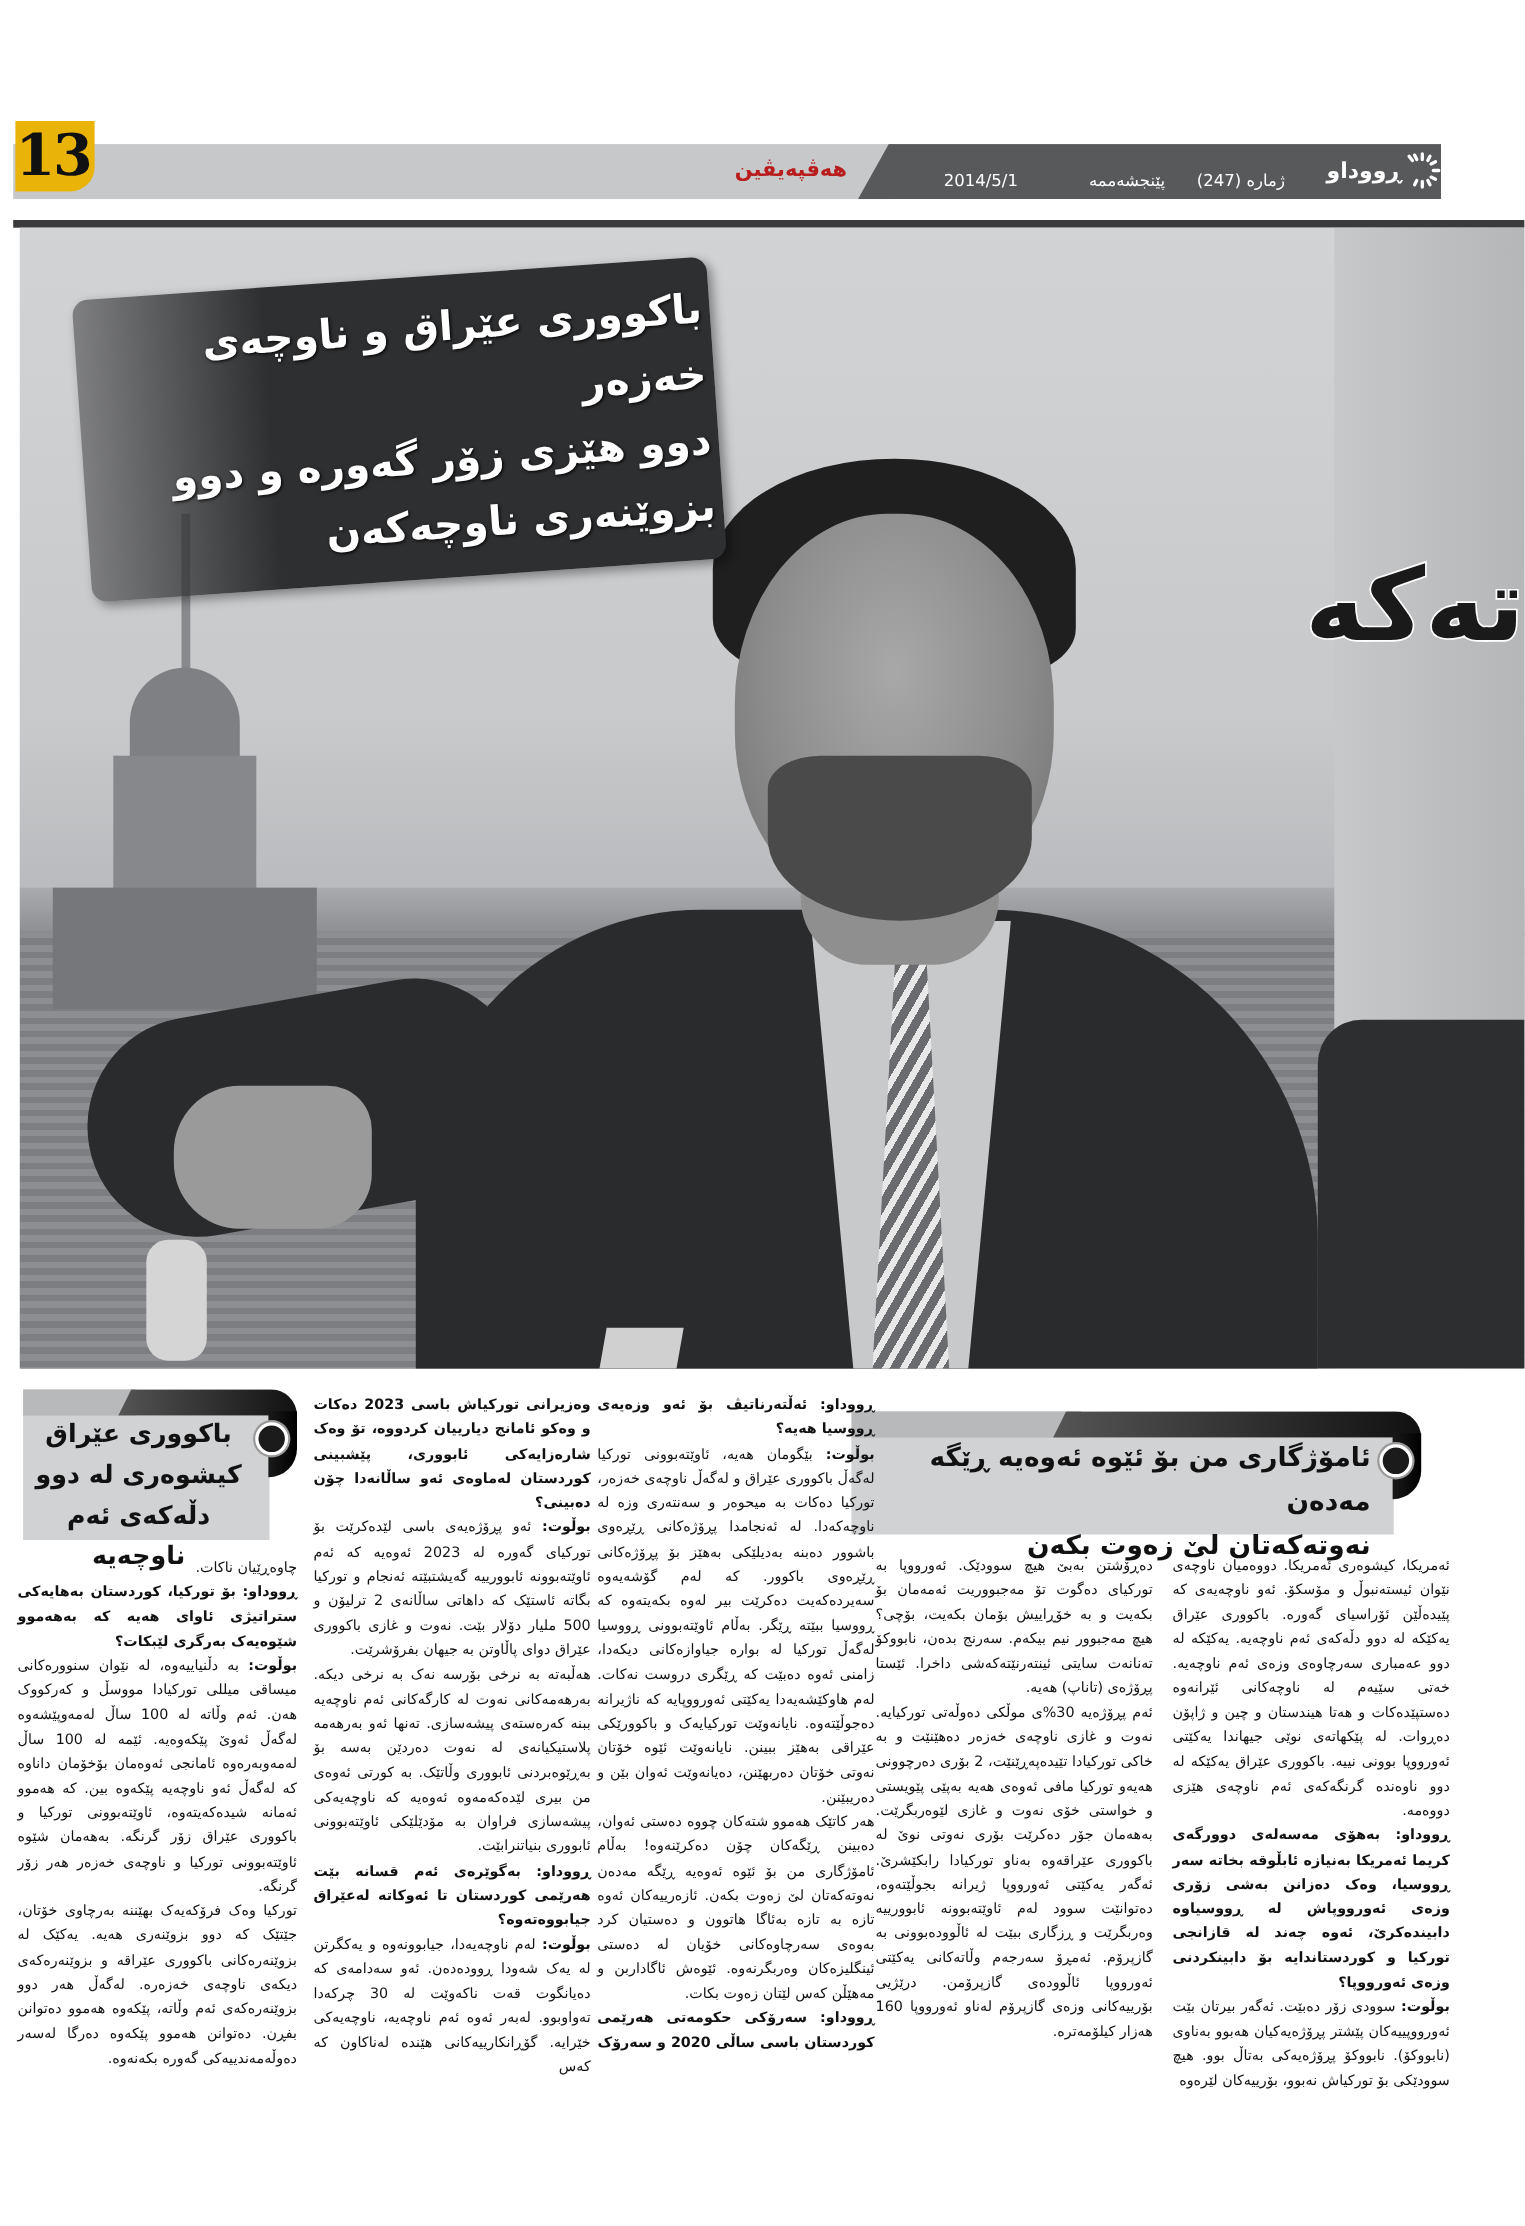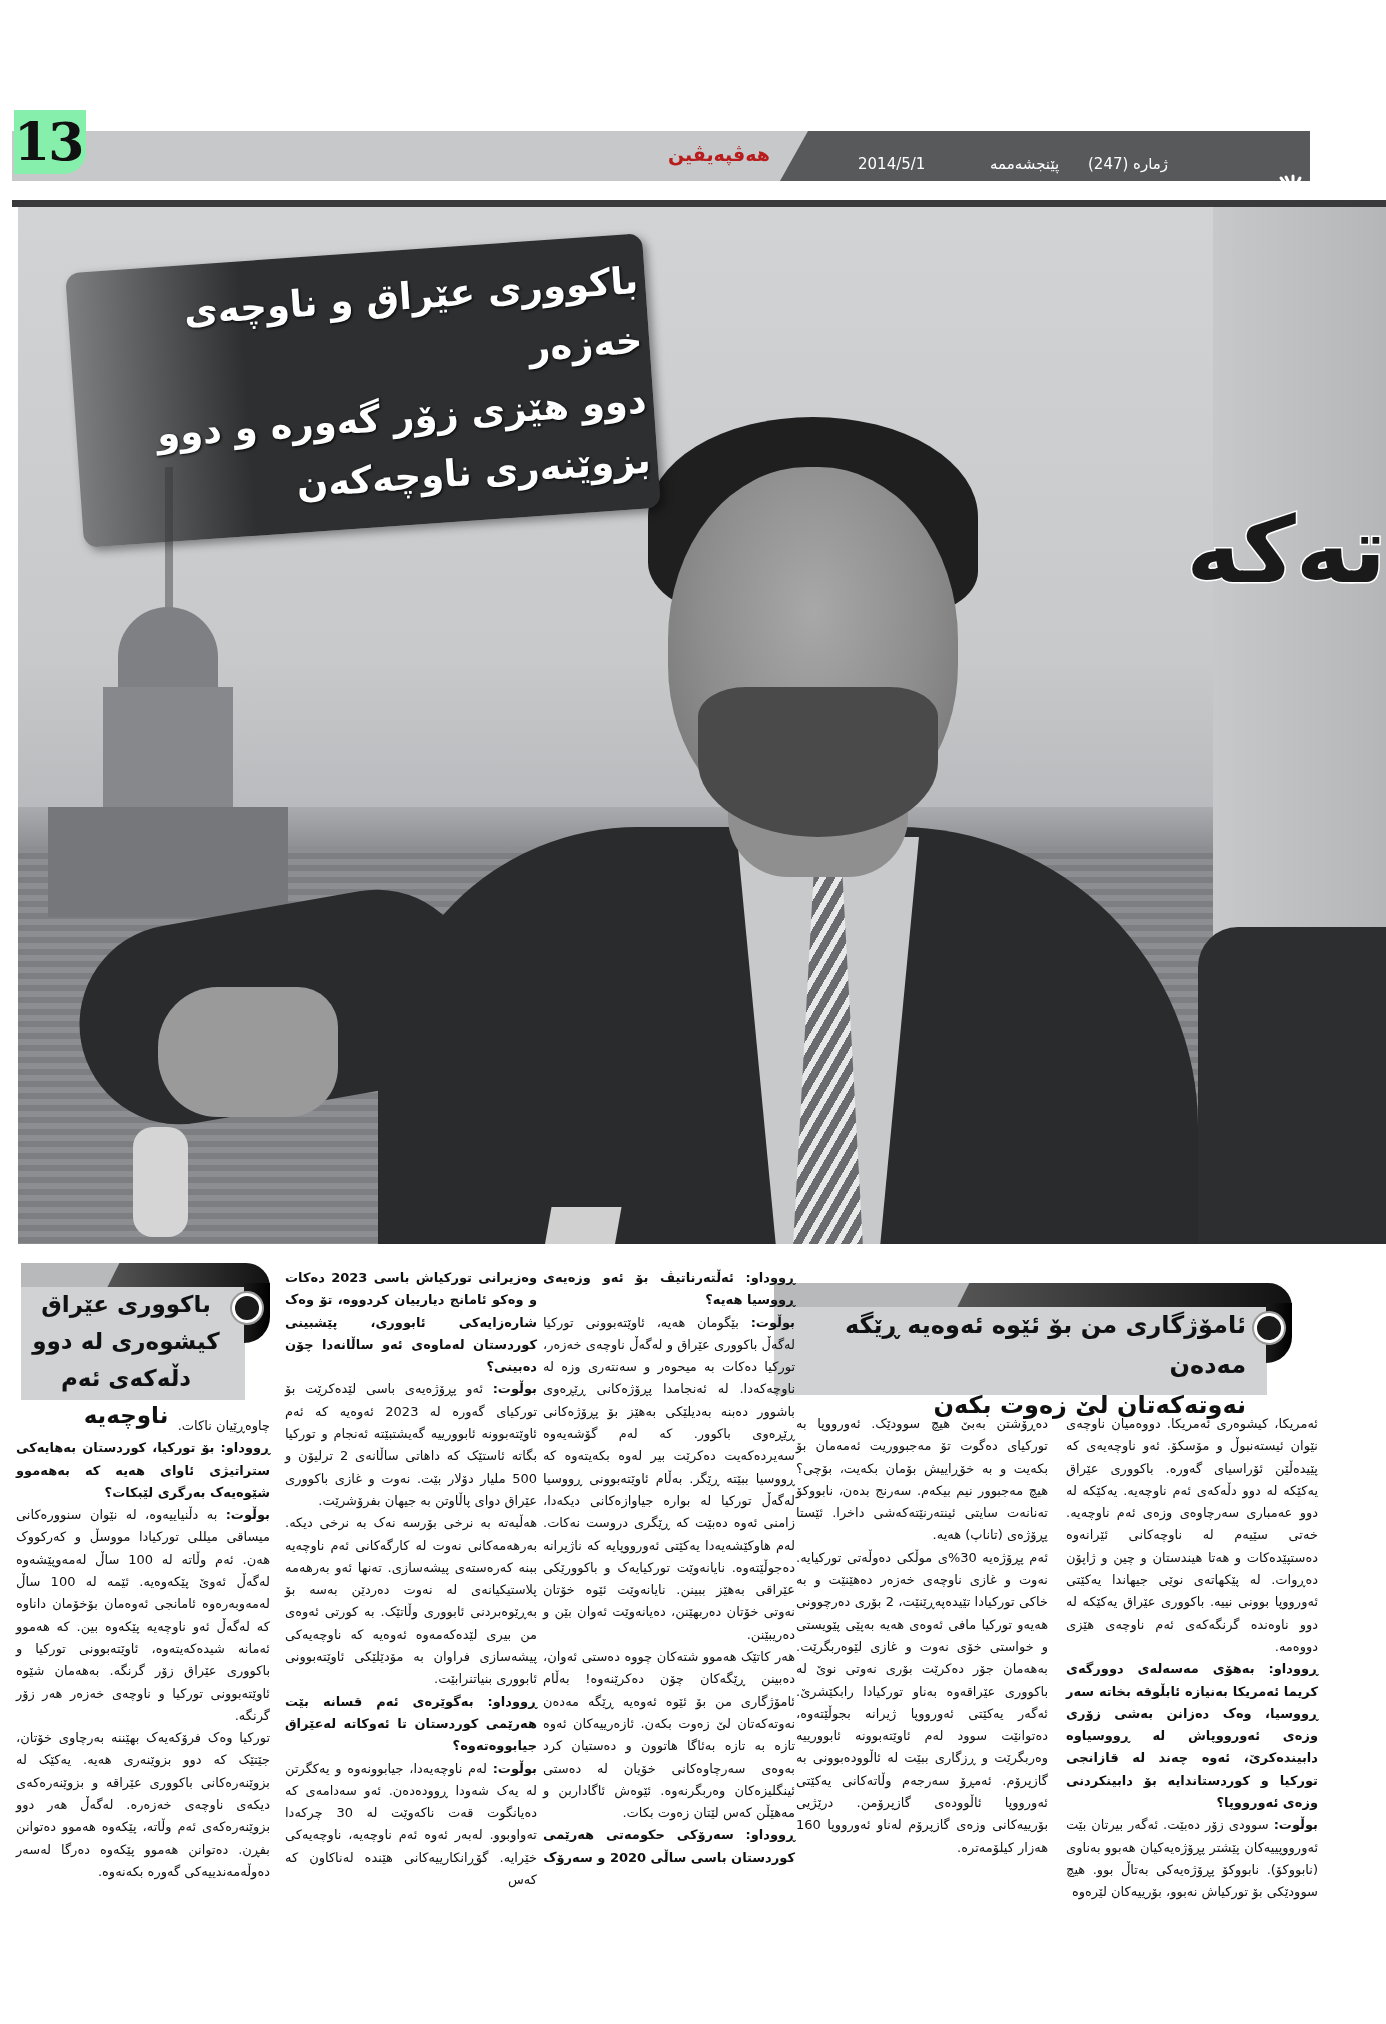--- a/index.html
+++ b/index.html
@@ -2,41 +2,41 @@
 <html><head>
 <meta charset="utf-8">
 <style>
   * { box-sizing: border-box; margin: 0; padding: 0; }
   html, body { width: 1386px; height: 2024px; background: #ffffff; overflow: hidden; }
   body { position: relative; font-family: "DejaVu Sans", sans-serif; color: #111; }
 
   
   .page-num {
     position: absolute; left: 14px; top: 110px; width: 72px; height: 64px;
-    background: #86efac; border-radius: 0 0 22px 0;
+    background: #eab308; border-radius: 0 0 22px 0;
     font-family: "DejaVu Serif", serif; font-size: 52px; font-weight: bold; line-height: 64px;
     color: #111; text-align: left; z-index: 3; letter-spacing: -2px;
   }
   .band-light {
     position: absolute; left: 12px; top: 131px; width: 800px; height: 50px; background: #c7c8ca;
   }
   .band-dark {
     position: absolute; left: 780px; top: 131px; width: 530px; height: 50px; background: #58595b;
     clip-path: polygon(28px 0, 100% 0, 100% 100%, 0 100%);
   }
   .section-label {
     position: absolute; left: 640px; top: 143px; width: 130px; text-align: right;
     font-size: 19px; font-weight: bold; direction: rtl; color: #b91c1c;
   }
   .hdr-meta { position: absolute; top: 155px; font-size: 15px; color: #fff; direction: rtl; white-space: nowrap; }
   .hdr-date { left: 858px; direction: ltr; }
   .hdr-day { left: 990px; }
   .hdr-issue { left: 1088px; }
   .logo {
-    position: absolute; left: 1206px; top: 135px; height: 40px; display: flex; align-items: center; gap: 2px; margin-top: 36px;
+    position: absolute; left: 1206px; top: 135px; height: 40px; display: flex; align-items: center; gap: 2px;
   }
   .logo-text { font-size: 20px; font-weight: bold; color: #fff; direction: rtl; }
   .logo-burst { width: 34px; height: 34px; }
 
   .rule-dark { position: absolute; left: 12px; top: 200px; width: 1374px; height: 7px; background: #3a3a3c; }
 
   
   .photo {
     position: absolute; left: 18px; top: 207px; width: 1368px; height: 1037px; overflow: hidden;
     background: linear-gradient(180deg, #cfd0d2 0%, #c2c3c5 40%, #9ea0a3 62%, #6d6f72 100%);

